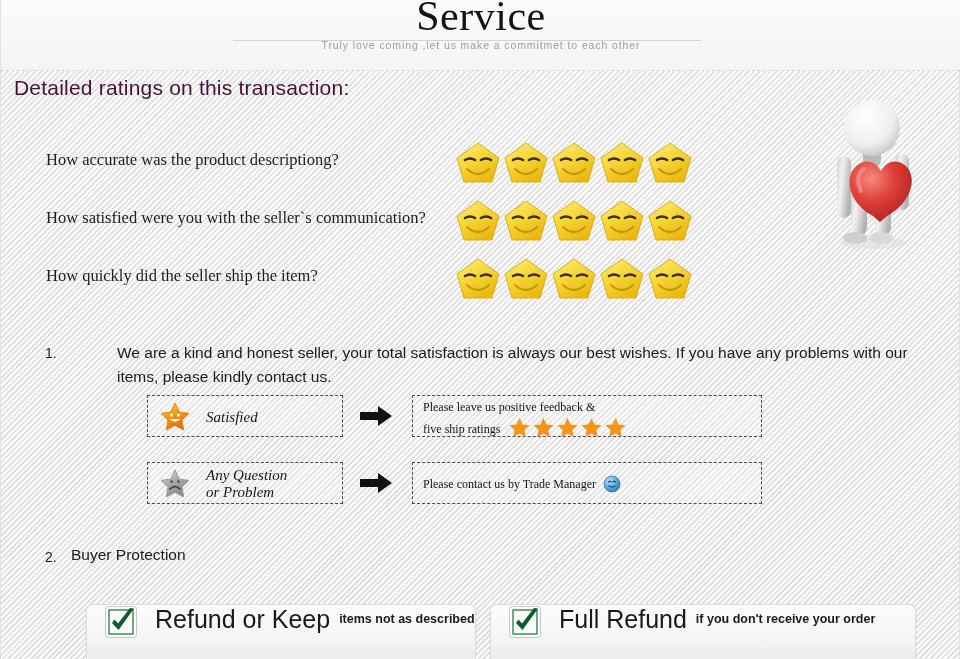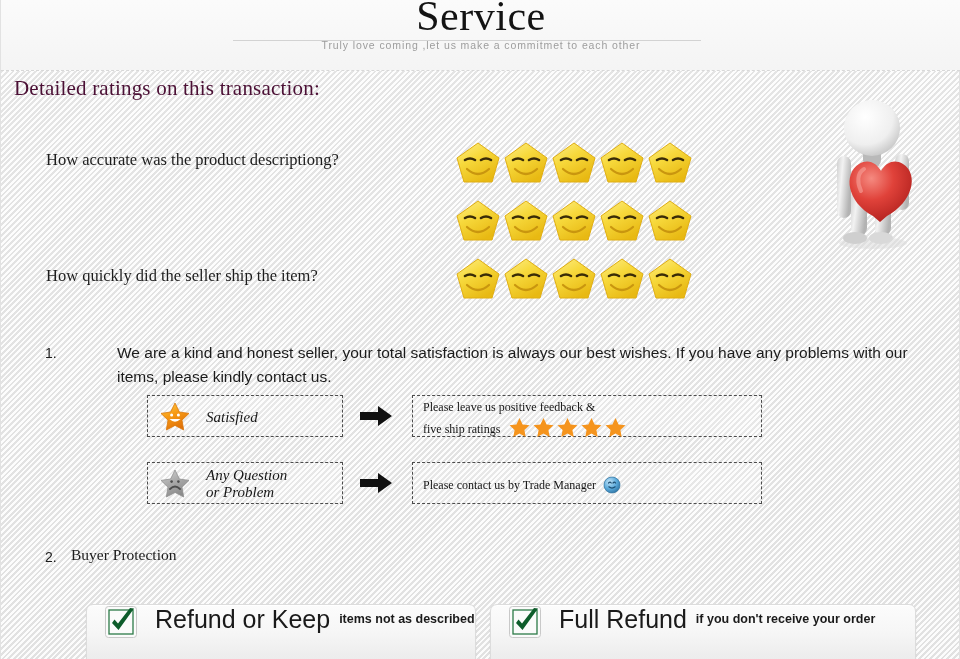--- a/index.html
+++ b/index.html
@@ -68,21 +68,21 @@
     font-family: "Liberation Sans", sans-serif;
     font-size: 10.5px;
     letter-spacing: 0.9px;
     color: #9d9d9d;
   }
 
   
   #section-heading {
     position: absolute;
     left: 13px; top: 76px;
-    font-family: Liberation Serif, serif;
+    font-family: Liberation Sans, sans-serif;
     font-size: 21px;
     color: #4b1035;
     letter-spacing: 0.2px;
     text-align: center;
   }
 
   
   .rating-row {
     position: absolute;
     left: 0;
@@ -144,21 +144,21 @@
     font-family: "Liberation Sans", sans-serif;
     font-size: 15.5px;
     line-height: 24px;
     color: #1b1b1b;
     margin-left: 47px;
   }
   #item2-num { left: 44px; top: 549px; }
   #item2-text {
     position: absolute;
     left: 70px; top: 546px;
-    font-family: Liberation Serif, serif;
+    font-family: Liberation Sans, sans-serif;
     font-size: 15.5px;
     color: #1b1b1b;
   }
 
   
   .flow-row { position: absolute; height: 44px; margin-left: 36px; }
   #flow-row-0 { left: 0; top: 395px; width: 760px; }
   #flow-row-1 { left: 0; top: 462px; width: 760px; }
 
   .flow-left {
@@ -200,22 +200,21 @@
     box-sizing: border-box;
     background: rgba(255,255,255,0.18);
     padding: 2px 0 0 10px;
     font-family: "Liberation Serif", serif;
     font-size: 12px;
     color: #141414;
     line-height: 19px;
   }
   .flow-right.single-line {
     display: flex;
-    align-items: center;
-    padding-top: 4px;
+    padding-top: 12px;
   }
   .mini-star-row {
     display: inline-block;
     vertical-align: -4px;
     margin-left: 6px;
     white-space: nowrap;
   }
   .mini-star { display: inline-block; width: 21px; height: 20px; }
   #tm-icon {
     display: inline-block;
@@ -313,20 +312,21 @@
       <svg class="smiley-star" viewBox="0 0 48 46">
         <path d="M24 3 L45 18 L38 42 L10 42 L3 18 Z" fill="url(#sg)" stroke="#e0ae12" stroke-width="1"></path>
         <path d="M11 20 q5 -3 10 0" stroke="#3a2c07" stroke-width="2.6" fill="none" stroke-linecap="round"></path>
         <path d="M27 20 q5 -3 10 0" stroke="#3a2c07" stroke-width="2.6" fill="none" stroke-linecap="round"></path>
         <path d="M13 29 q11 10 22 0" stroke="#c9960f" stroke-width="2.2" fill="none" stroke-linecap="round"></path>
       </svg>
     </div>
   </div>
 
   <div class="rating-row" id="rating-row-1">
+    <div class="rating-question">How satisfied were you with the seller`s communication?</div>
     <div class="rating-stars">
       <svg class="smiley-star" viewBox="0 0 48 46">
         <path d="M24 3 L45 18 L38 42 L10 42 L3 18 Z" fill="url(#sg)" stroke="#e0ae12" stroke-width="1"></path>
         <path d="M11 20 q5 -3 10 0" stroke="#3a2c07" stroke-width="2.6" fill="none" stroke-linecap="round"></path>
         <path d="M27 20 q5 -3 10 0" stroke="#3a2c07" stroke-width="2.6" fill="none" stroke-linecap="round"></path>
         <path d="M13 29 q11 10 22 0" stroke="#c9960f" stroke-width="2.2" fill="none" stroke-linecap="round"></path>
       </svg>
       <svg class="smiley-star" viewBox="0 0 48 46">
         <path d="M24 3 L45 18 L38 42 L10 42 L3 18 Z" fill="url(#sg)" stroke="#e0ae12" stroke-width="1"></path>
         <path d="M11 20 q5 -3 10 0" stroke="#3a2c07" stroke-width="2.6" fill="none" stroke-linecap="round"></path>

